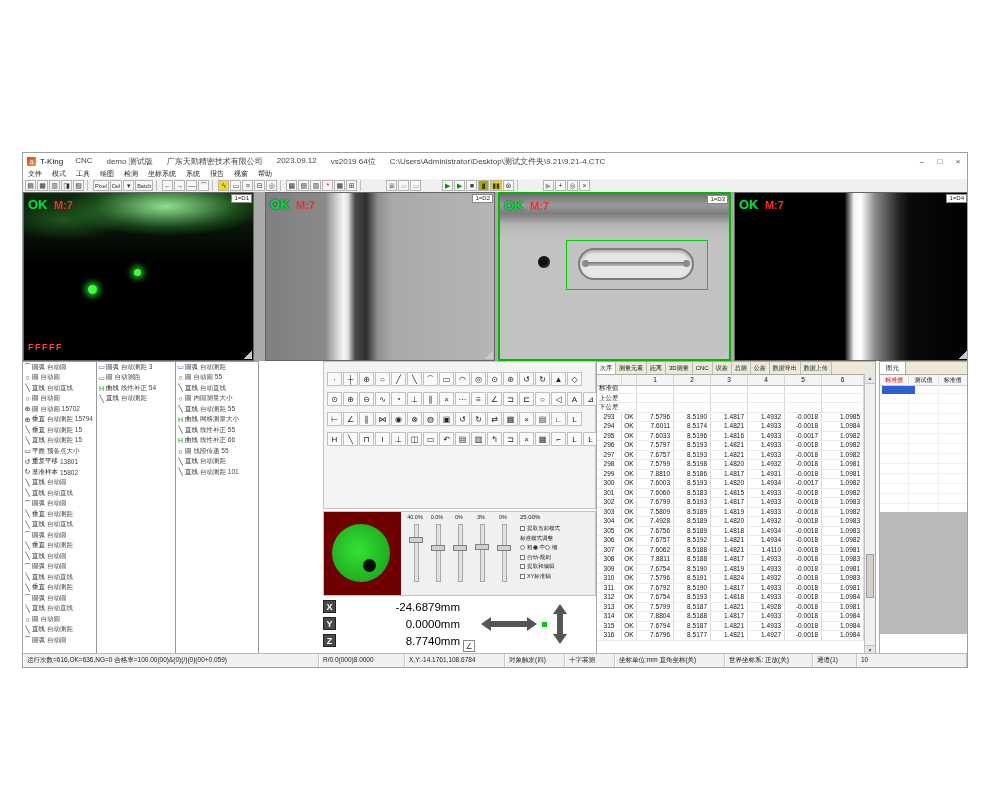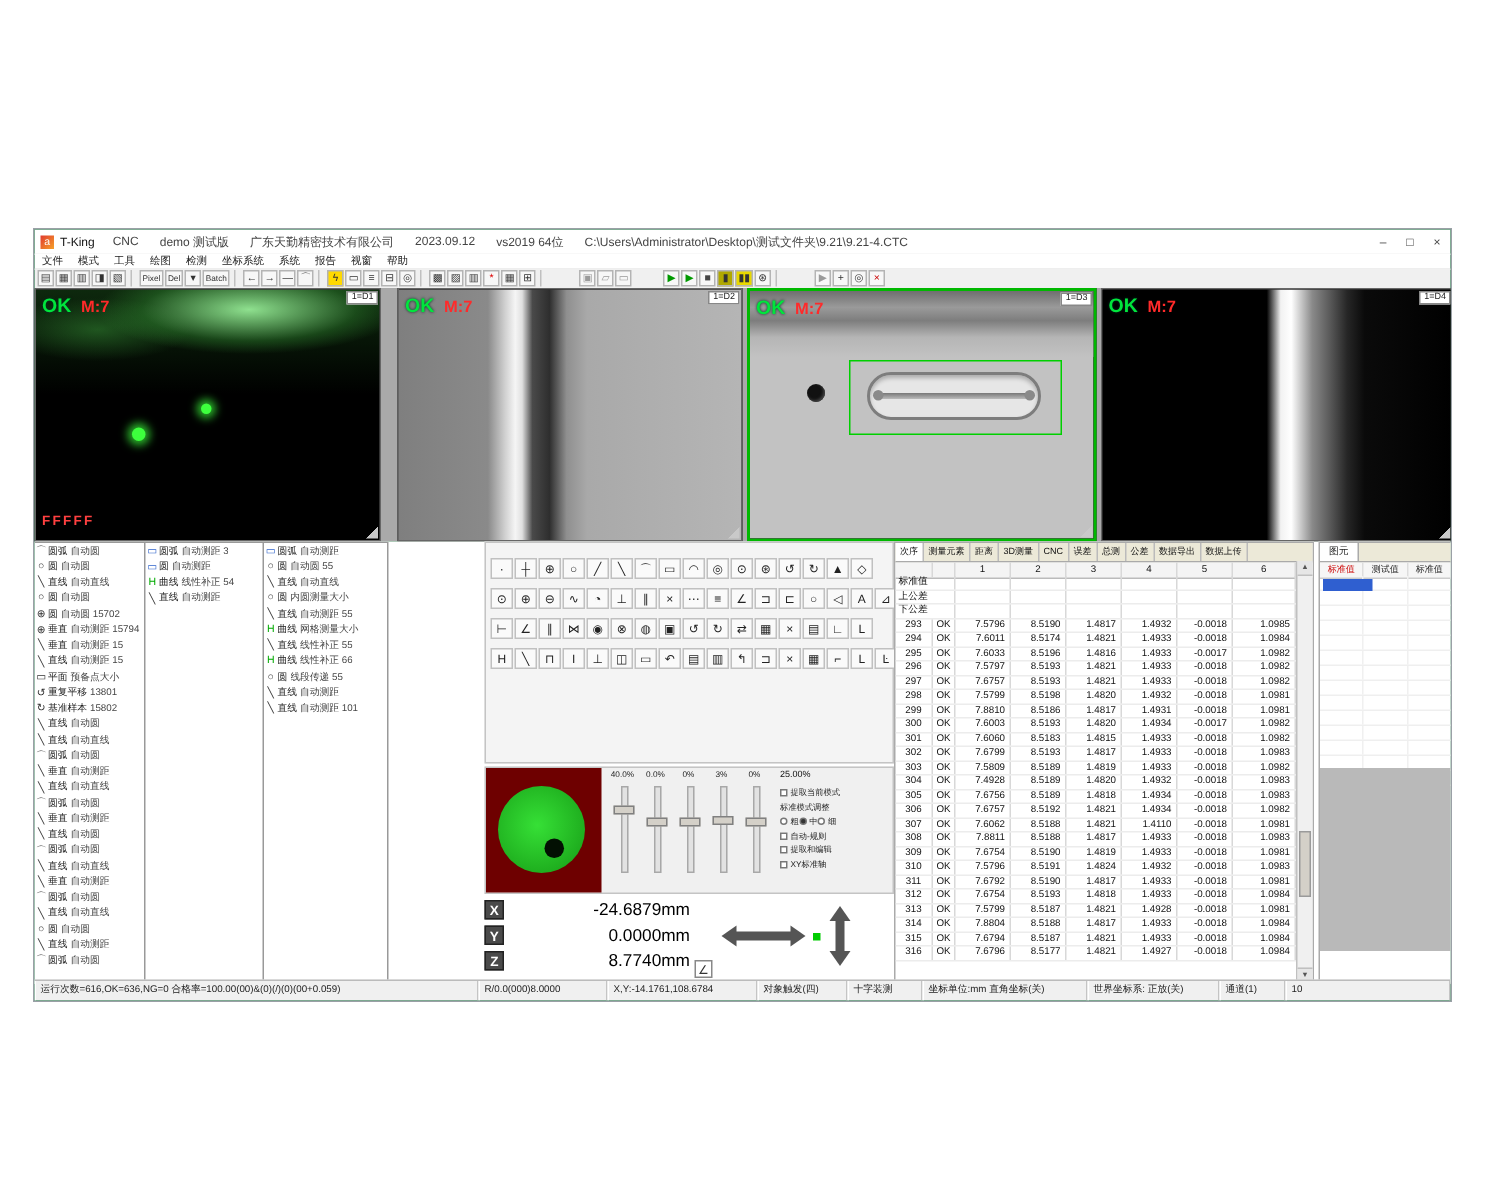--- a/index.html
+++ b/index.html
@@ -1,17 +1,17 @@
 <!DOCTYPE html>
 <html><head>
 <meta charset="utf-8">
 <style>
   html,body{margin:0;padding:0;background:#fff;}
   body{width:1000px;height:789px;position:relative;font-family:"Liberation Sans",sans-serif;-webkit-font-smoothing:antialiased;}
-  .window{position:absolute;left:22px;top:152px;width:946px;height:516px;background:#15803d;border:1px solid #9aa0a6;box-sizing:border-box;overflow:hidden;}
+  .window{position:absolute;left:22px;top:152px;width:946px;height:516px;background:#a3a3a3;border:1px solid #9aa0a6;box-sizing:border-box;overflow:hidden;}
 
   
   .titlebar{position:absolute;left:0;top:0;right:0;height:16px;background:#fff;border-bottom:1px solid #e3e3e3;display:flex;align-items:center;font-size:8px;color:#333;}
   .app-icon{width:9px;height:9px;margin:0 4px;background:linear-gradient(135deg,#e03a2f,#f6a12a);color:#fff;font-size:7px;line-height:9px;text-align:center;flex:none;}
   .tb-brand{margin-right:12px;color:#111;}
   .tb-seg{margin-right:14px;white-space:nowrap;color:#444;}
   .win-controls{margin-left:auto;display:flex;flex:none;}
   .win-btn{width:18px;height:15px;display:flex;align-items:center;justify-content:center;font-size:8px;color:#444;}
 
   

